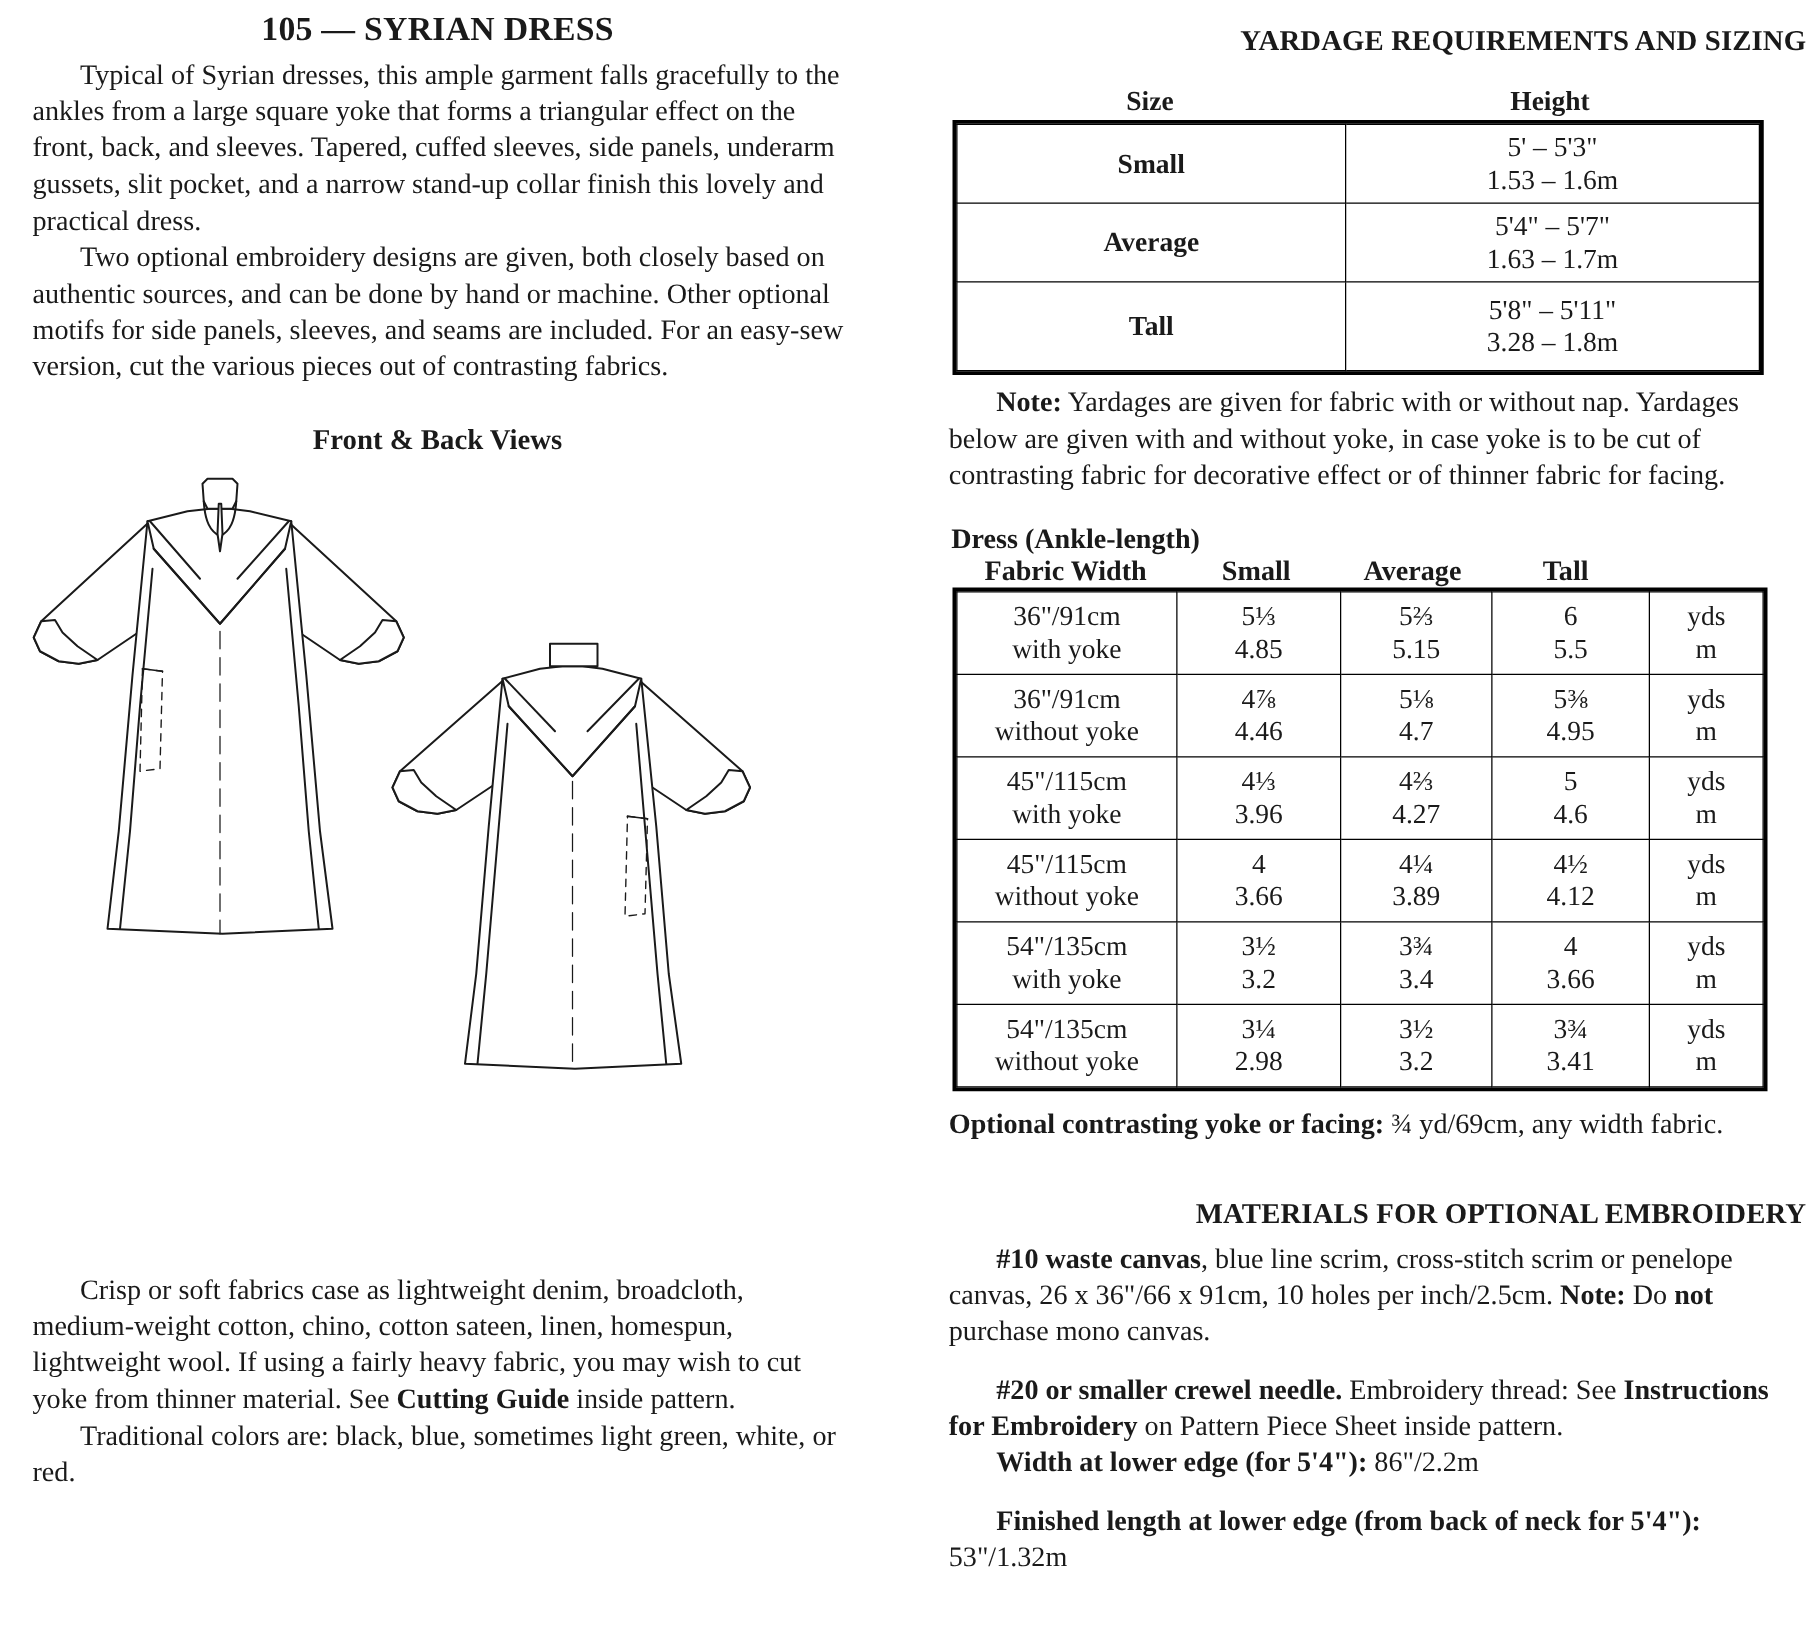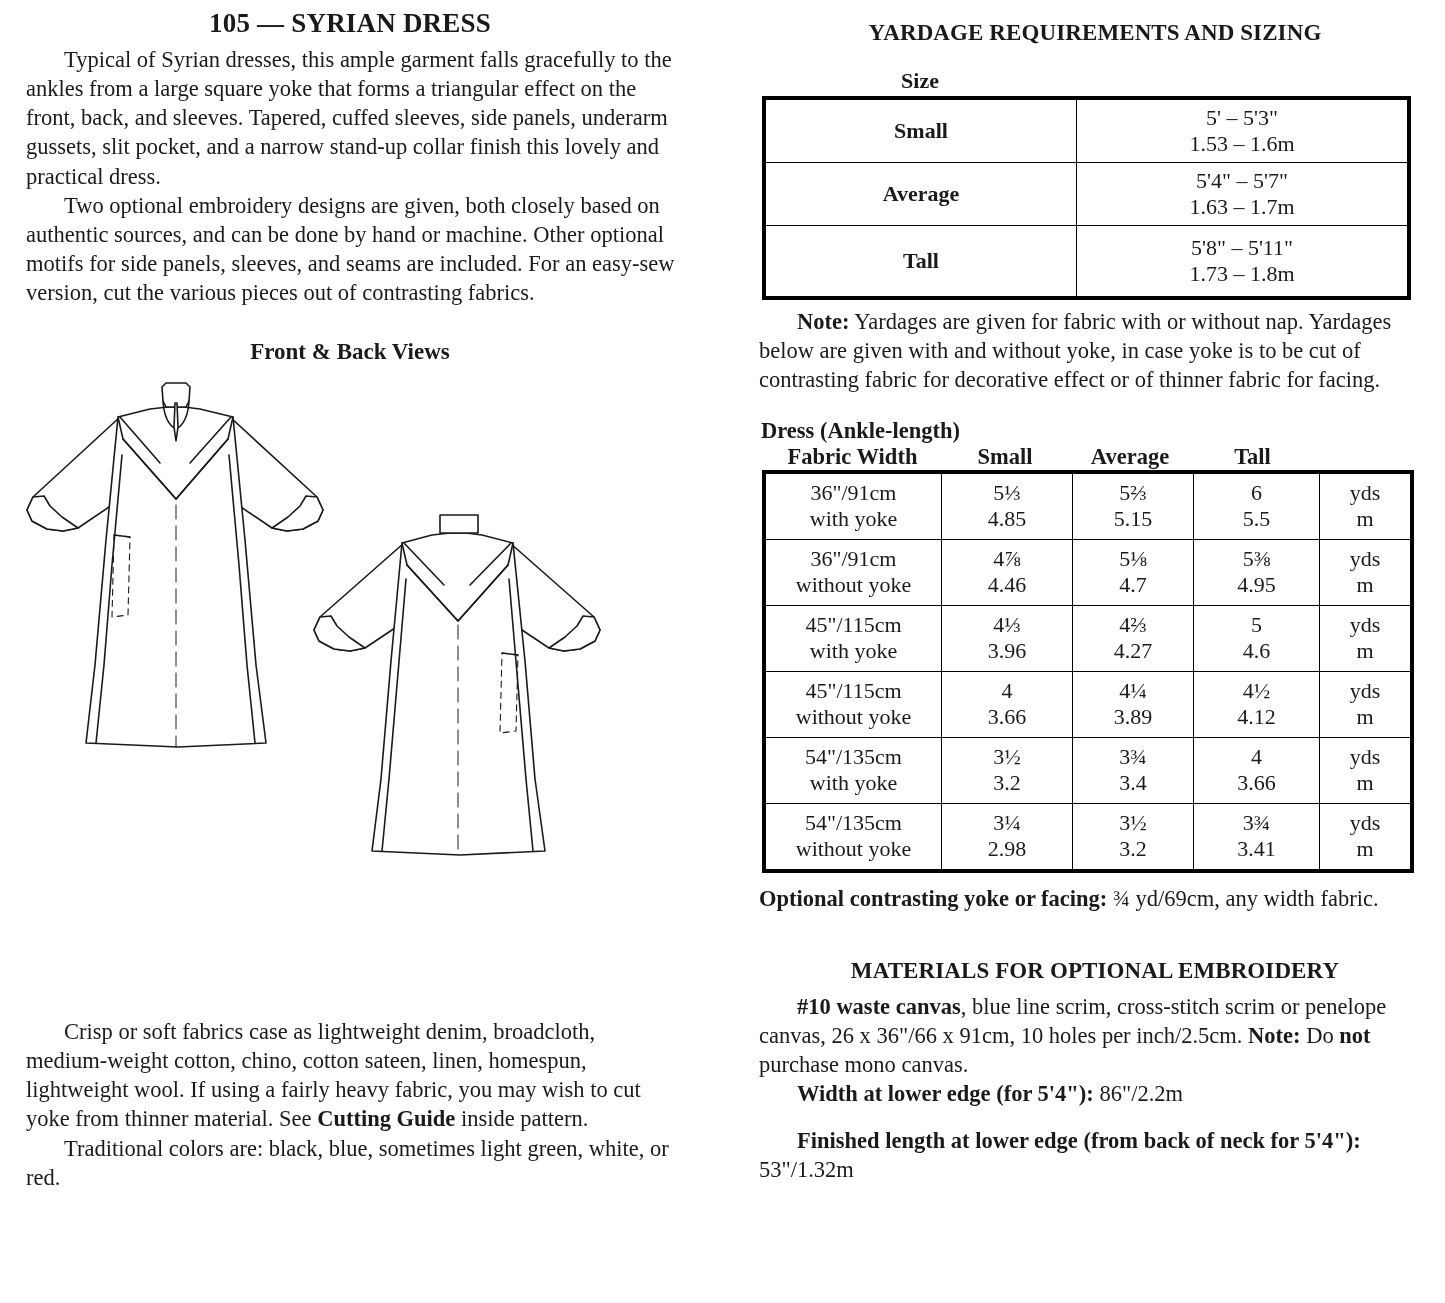--- a/index.html
+++ b/index.html
@@ -41,21 +41,21 @@
     font-size: 27px;
     font-weight: bold;
     text-align: center;
     letter-spacing: 0.2px;
     margin: 0;
     padding-top: 8px;
   }
   .h-section {
     font-size: 23px;
     font-weight: bold;
-    text-align: center;
+    text-align: right;
     margin: 0;
     letter-spacing: 0.1px;
   }
   .h-sub {
     font-size: 23px;
     font-weight: bold;
     text-align: center;
     margin: 0;
   }
 
@@ -276,20 +276,21 @@
 
   <div class="col-right">
 
     <div style="padding-top: 20px;">
       <h2 class="h-section">YARDAGE REQUIREMENTS AND SIZING</h2>
     </div>
 
     <div style="margin-top: 22px;">
       <div class="sizing-head">
         <div class="sh-size">Size</div>
+        <div class="sh-height">Height</div>
       </div>
       <table class="sizing">
         <tbody>
             <tr class="sz-r1">
           <td class="sz-name">Small</td>
           <td class="sz-val">
             <span class="cellline">5' – 5'3"</span>
             <span class="cellline">1.53 – 1.6m</span>
           </td>
         </tr>
@@ -297,21 +298,21 @@
           <td class="sz-name">Average</td>
           <td class="sz-val">
             <span class="cellline">5'4" – 5'7"</span>
             <span class="cellline">1.63 – 1.7m</span>
           </td>
         </tr>
         <tr class="sz-r3">
           <td class="sz-name">Tall</td>
           <td class="sz-val">
             <span class="cellline">5'8" – 5'11"</span>
-            <span class="cellline">1.73 – 1.8m</span>
+            <span class="cellline">3.28 – 1.8m</span>
           </td>
         </tr>
       </tbody>
         </table>
     </div>
 
     <div style="padding: 10px 30px 0 14px;">
       <p class="body"><span class="b">Note:</span><span> Yardages are given for fabric with or without nap. Yardages below are given with and without yoke, in case yoke is to be cut of contrasting fabric for decorative effect or of thinner fabric for facing.</span></p>
     </div>
 
@@ -467,20 +468,21 @@
       <p class="body noindent"><span class="b">Optional contrasting yoke or facing:</span><span> ¾ yd/69cm, any width fabric.</span></p>
     </div>
 
     <div style="margin-top: 44px;">
       <h2 class="h-section">MATERIALS FOR OPTIONAL EMBROIDERY</h2>
     </div>
 
     <div style="padding: 8px 26px 0 14px;">
       <p class="body"><span class="b">#10 waste canvas</span><span>, blue line scrim, cross-stitch scrim or penelope canvas, 26 x 36"/66 x 91cm, 10 holes per inch/2.5cm. </span><span class="b">Note:</span><span> Do </span><span class="b">not</span><span> purchase mono canvas.</span></p>
 
+      <p class="body" style="margin-top:18px;"><span class="b">#20 or smaller crewel needle.</span><span> Embroidery thread: See </span><span class="b">Instructions for Embroidery</span><span> on Pattern Piece Sheet inside pattern.</span></p>
 
       <p class="body" style=""><span class="b">Width at lower edge (for 5'4"):</span><span> 86"/2.2m</span></p>
 
       <p class="body" style="margin-top:18px;"><span class="b">Finished length at lower edge (from back of neck for 5'4"):</span><span> 53"/1.32m</span></p>
     </div>
 
   </div>
 
 </div>
 

